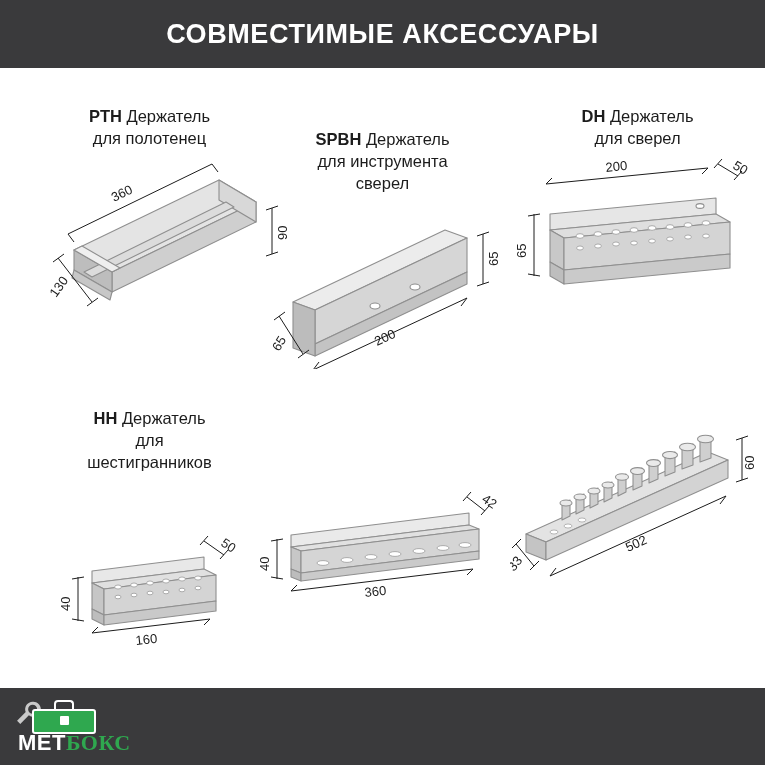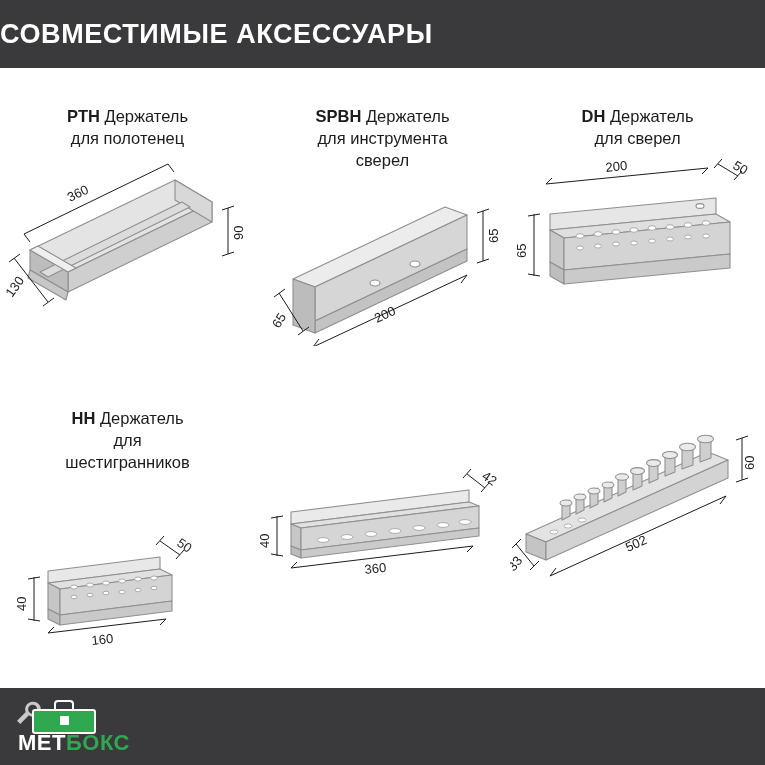--- a/index.html
+++ b/index.html
@@ -13,21 +13,21 @@
     position: relative;
     width: 765px; height: 765px;
     background: #ffffff;
   }
 
   
   .header {
     position: absolute; left: 0; top: 0;
     width: 765px; height: 68px;
     background: #3a3a3c;
-    display: flex; align-items: center; justify-content: flex-start;
+    display: flex; align-items: center; justify-content: center;
   }
   .header-title {
     color: #ffffff;
     font-size: 27px;
     font-weight: bold;
     letter-spacing: 0.6px;
     text-align: center;
   }
 
   
@@ -50,22 +50,22 @@
   .cell-title b { font-weight: bold; }
   .cell-fig {
     position: relative;
     width: 255px;
     height: 175px;
   }
 
   
   .r1 { top: 38px; }
   .r2 { top: 340px; }
-  .c1 { left: 0; }
-  .c2 { left: 255px; }
+  .c1 { left: 0; padding-left: 44px; }
+  .c2 { left: 255px; margin-top: 23px; }
   .c3 { left: 510px; }
 
   
   .footer {
     position: absolute; left: 0; top: 688px;
     width: 765px; height: 77px;
     background: #3a3a3c;
     display: flex; align-items: center;
   }
   .logo {
@@ -106,21 +106,21 @@
     color: #c9c9c9;
   }
   .logo-text {
     position: absolute;
     left: 8px; top: 34px;
     font-size: 22px;
     font-weight: bold;
     color: #ffffff;
     letter-spacing: 0.5px;
   }
-  .logo-text .accent { color: #2fa84f; }
+  .logo-text .accent { color: #2fa84f; font-family: Liberation Serif, serif; }
 
   
   svg { display: block; }
   .dim-text {
     font-family: "Liberation Sans", sans-serif;
     font-size: 13px;
     fill: #1c1c1c;
   }
   .dim-line { stroke: #1c1c1c; stroke-width: 1; fill: none; }
 </style>

